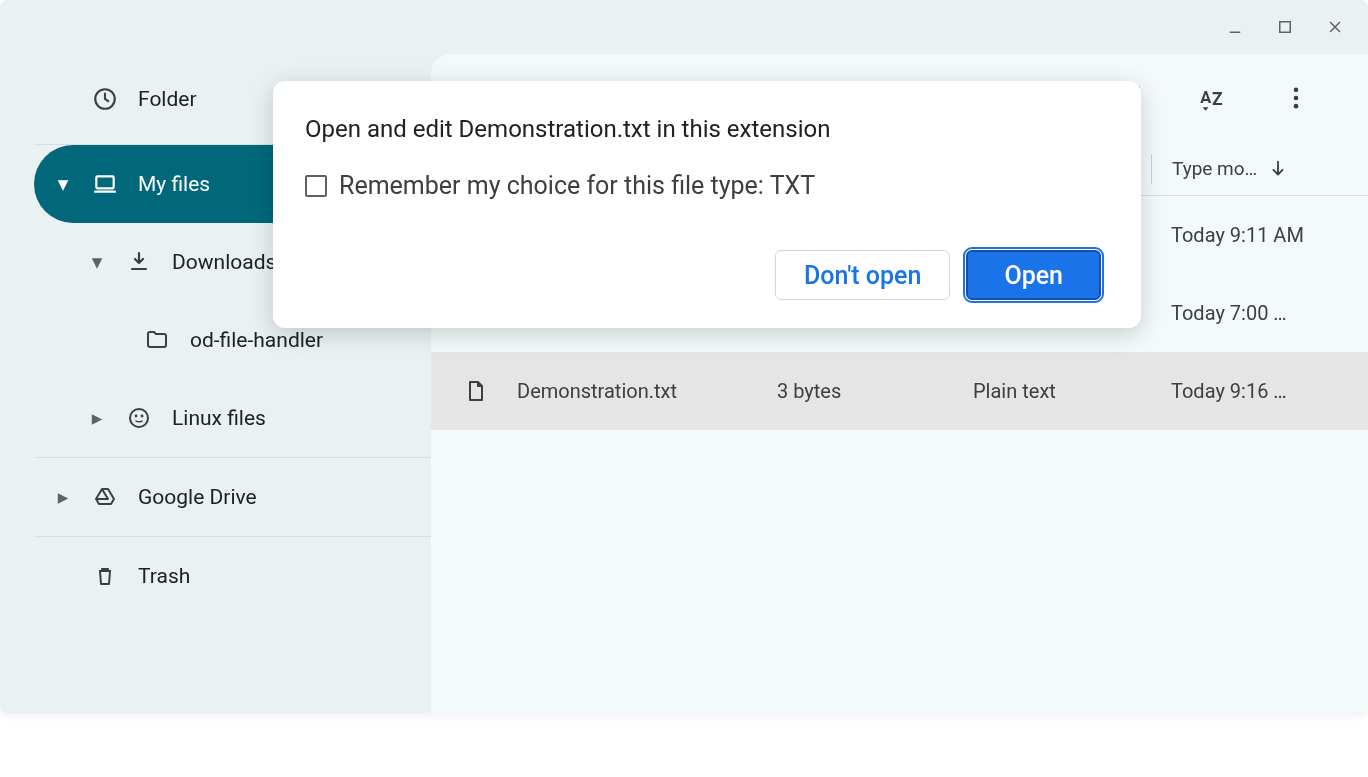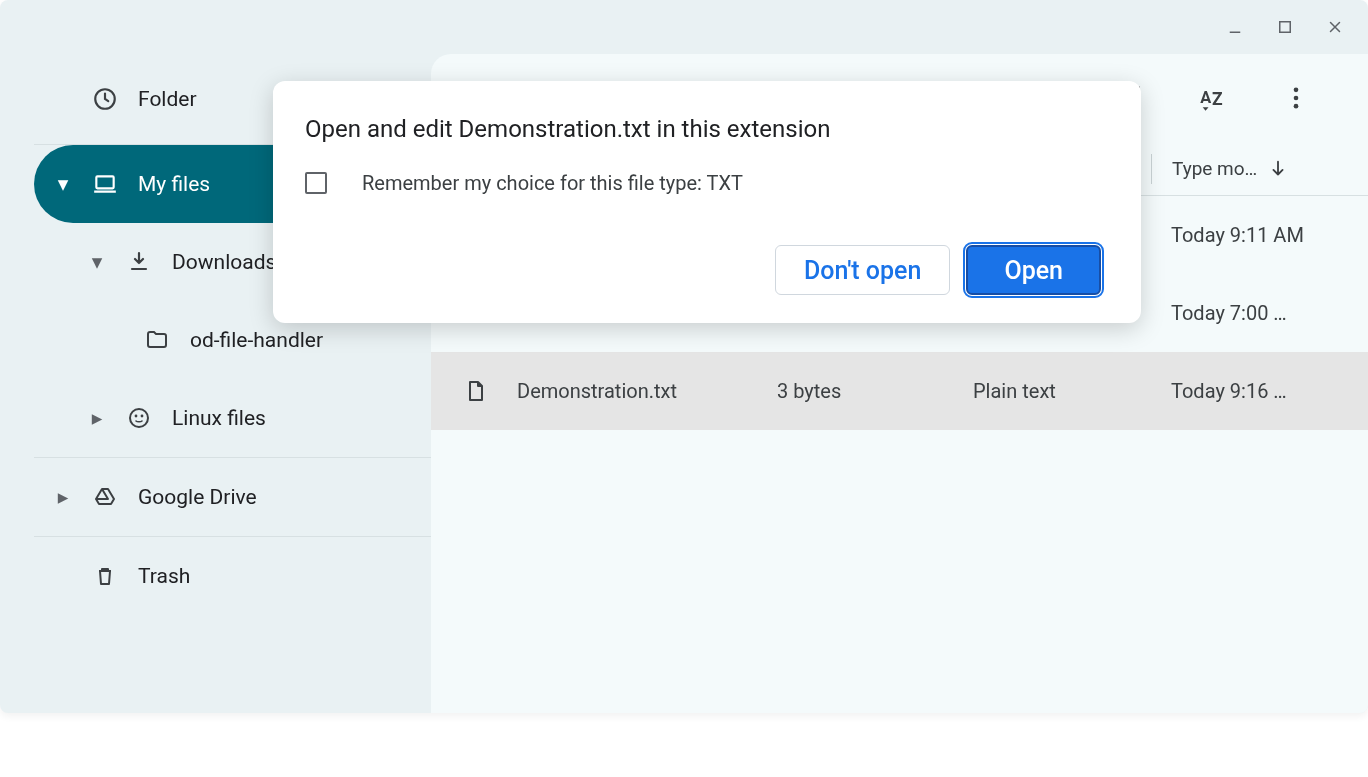--- a/index.html
+++ b/index.html
@@ -79,21 +79,21 @@
   .row .ficon { width:28px; height:28px; display:flex; align-items:center; justify-content:center; color:#3c4043;}
   .row.selected { background: #e5e5e5; }
 
   
   .modal {
     position: absolute; left: 273px; top: 81px; width: 868px;
     background: #fff; border-radius: 12px; box-shadow: 0 6px 24px rgba(0,0,0,0.18);
     padding: 34px 40px 28px 32px;
   }
   .modal-title { font-size: 24px; color: #202124; margin-bottom: 28px; }
-  .modal-check-row { display:flex; align-items:center; gap:35px; font-size:20px; color:#3c4043; margin-bottom:50px;}
+  .modal-check-row { display:flex; align-items:center; gap:12px; font-size:25px; color:#3c4043; margin-bottom:50px;}
   .checkbox {
     width:22px; height:22px; border:2px solid #5f6368; border-radius:2px; cursor:pointer;
   }
   .modal-actions { display:flex; justify-content:flex-end; gap:16px; }
   .btn {
     height: 50px; padding: 0 28px; border-radius: 6px; font-size:25px; cursor:pointer;
     display:flex; align-items:center; justify-content:center; font-weight:500;
   }
   .btn-secondary { background:#fff; border:1px solid #d0d7de; color:#1a73e8; }
   .btn-primary { background:#1a73e8; border:2px solid #174ea6; color:#fff; padding:0 36px; outline:2px solid #1a73e8; outline-offset:1px;}

